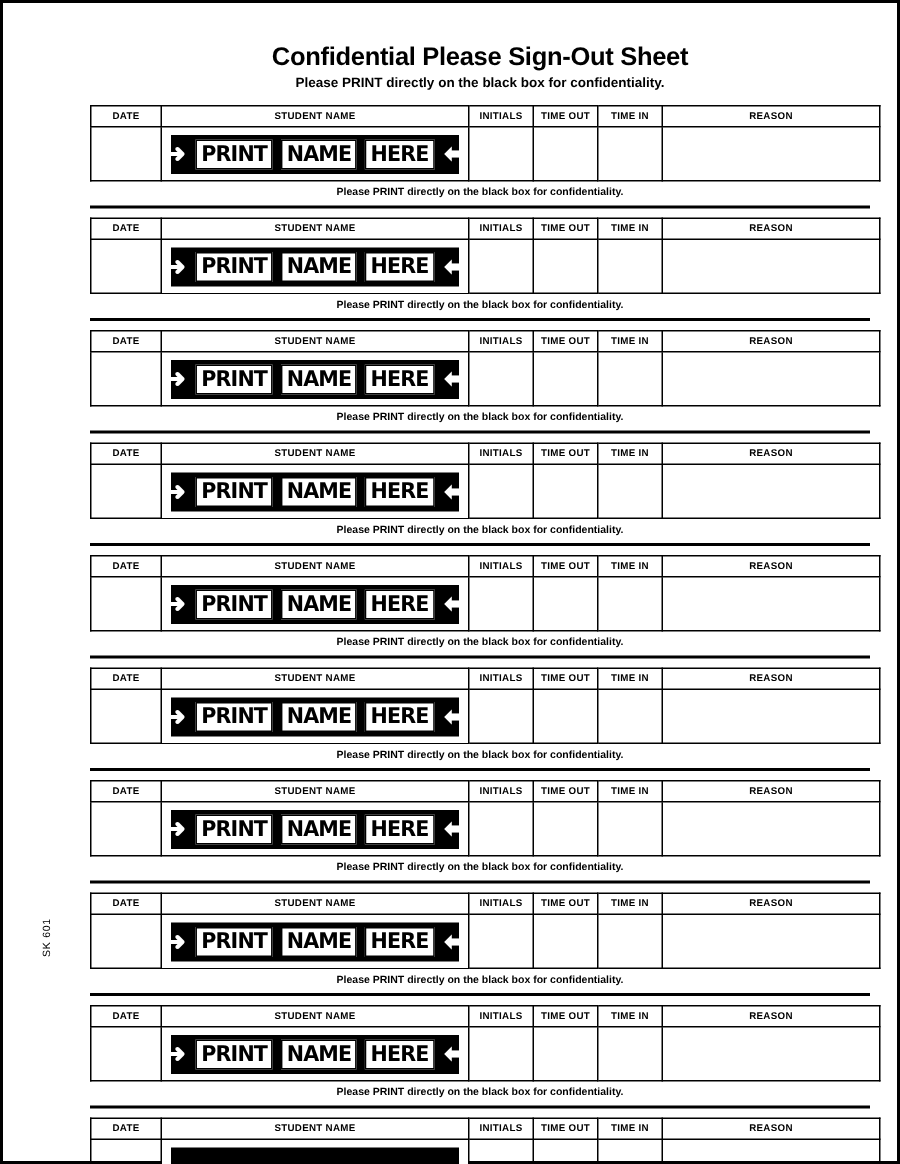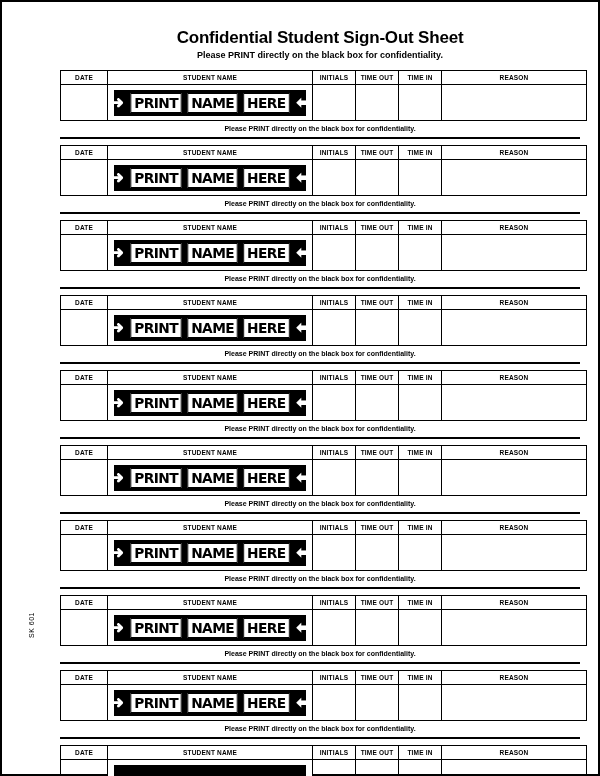--- a/index.html
+++ b/index.html
@@ -144,21 +144,21 @@
     color: #000;
   }
 </style>
 </head>
 <body>
 
 <div class="page">
 
   <div class="sheet">
 
-    <div class="title">Confidential Student Sign-Out Sheet</div>
+    <div class="title">Confidential Please Sign-Out Sheet</div>
     <div class="subtitle">Please PRINT directly on the black box for confidentiality.</div>
 
     <div class="blocks" id="blocks">
   <div class="block">
     <table class="entry">
       <tbody>
               <tr class="hdr">
         <td class="col-date">DATE</td>
         <td class="col-name">STUDENT NAME</td>
         <td class="col-init">INITIALS</td>

